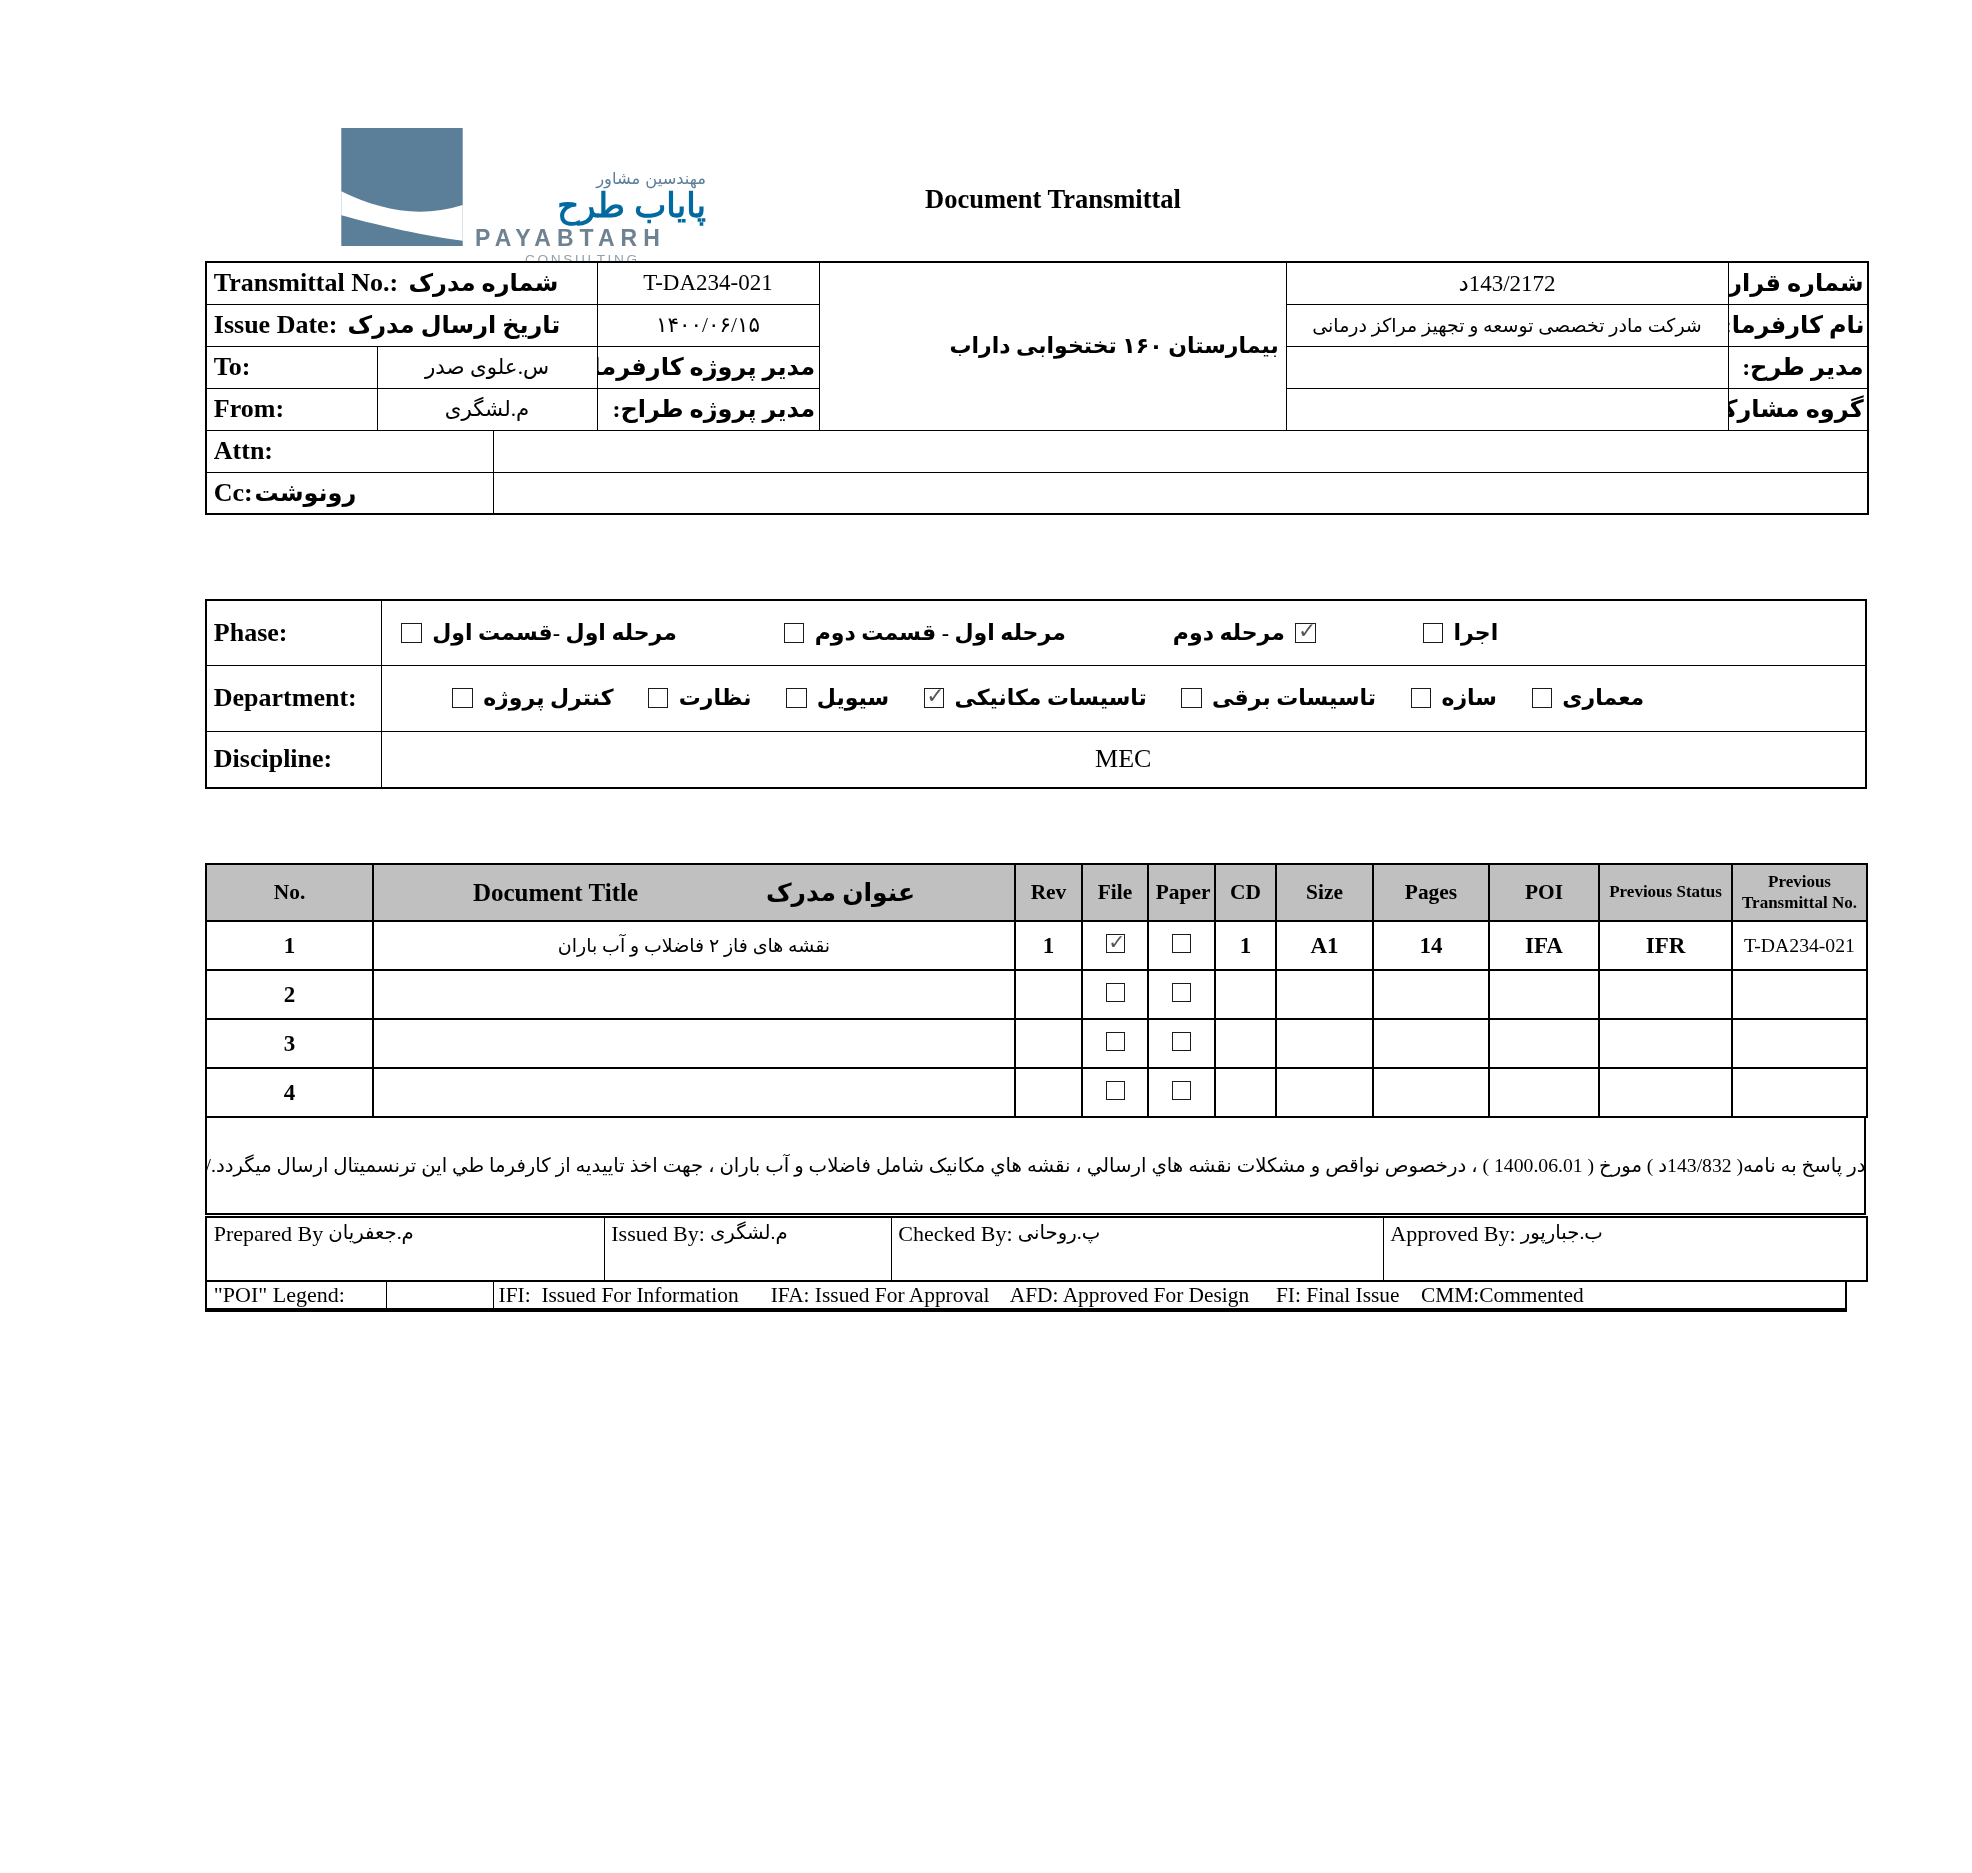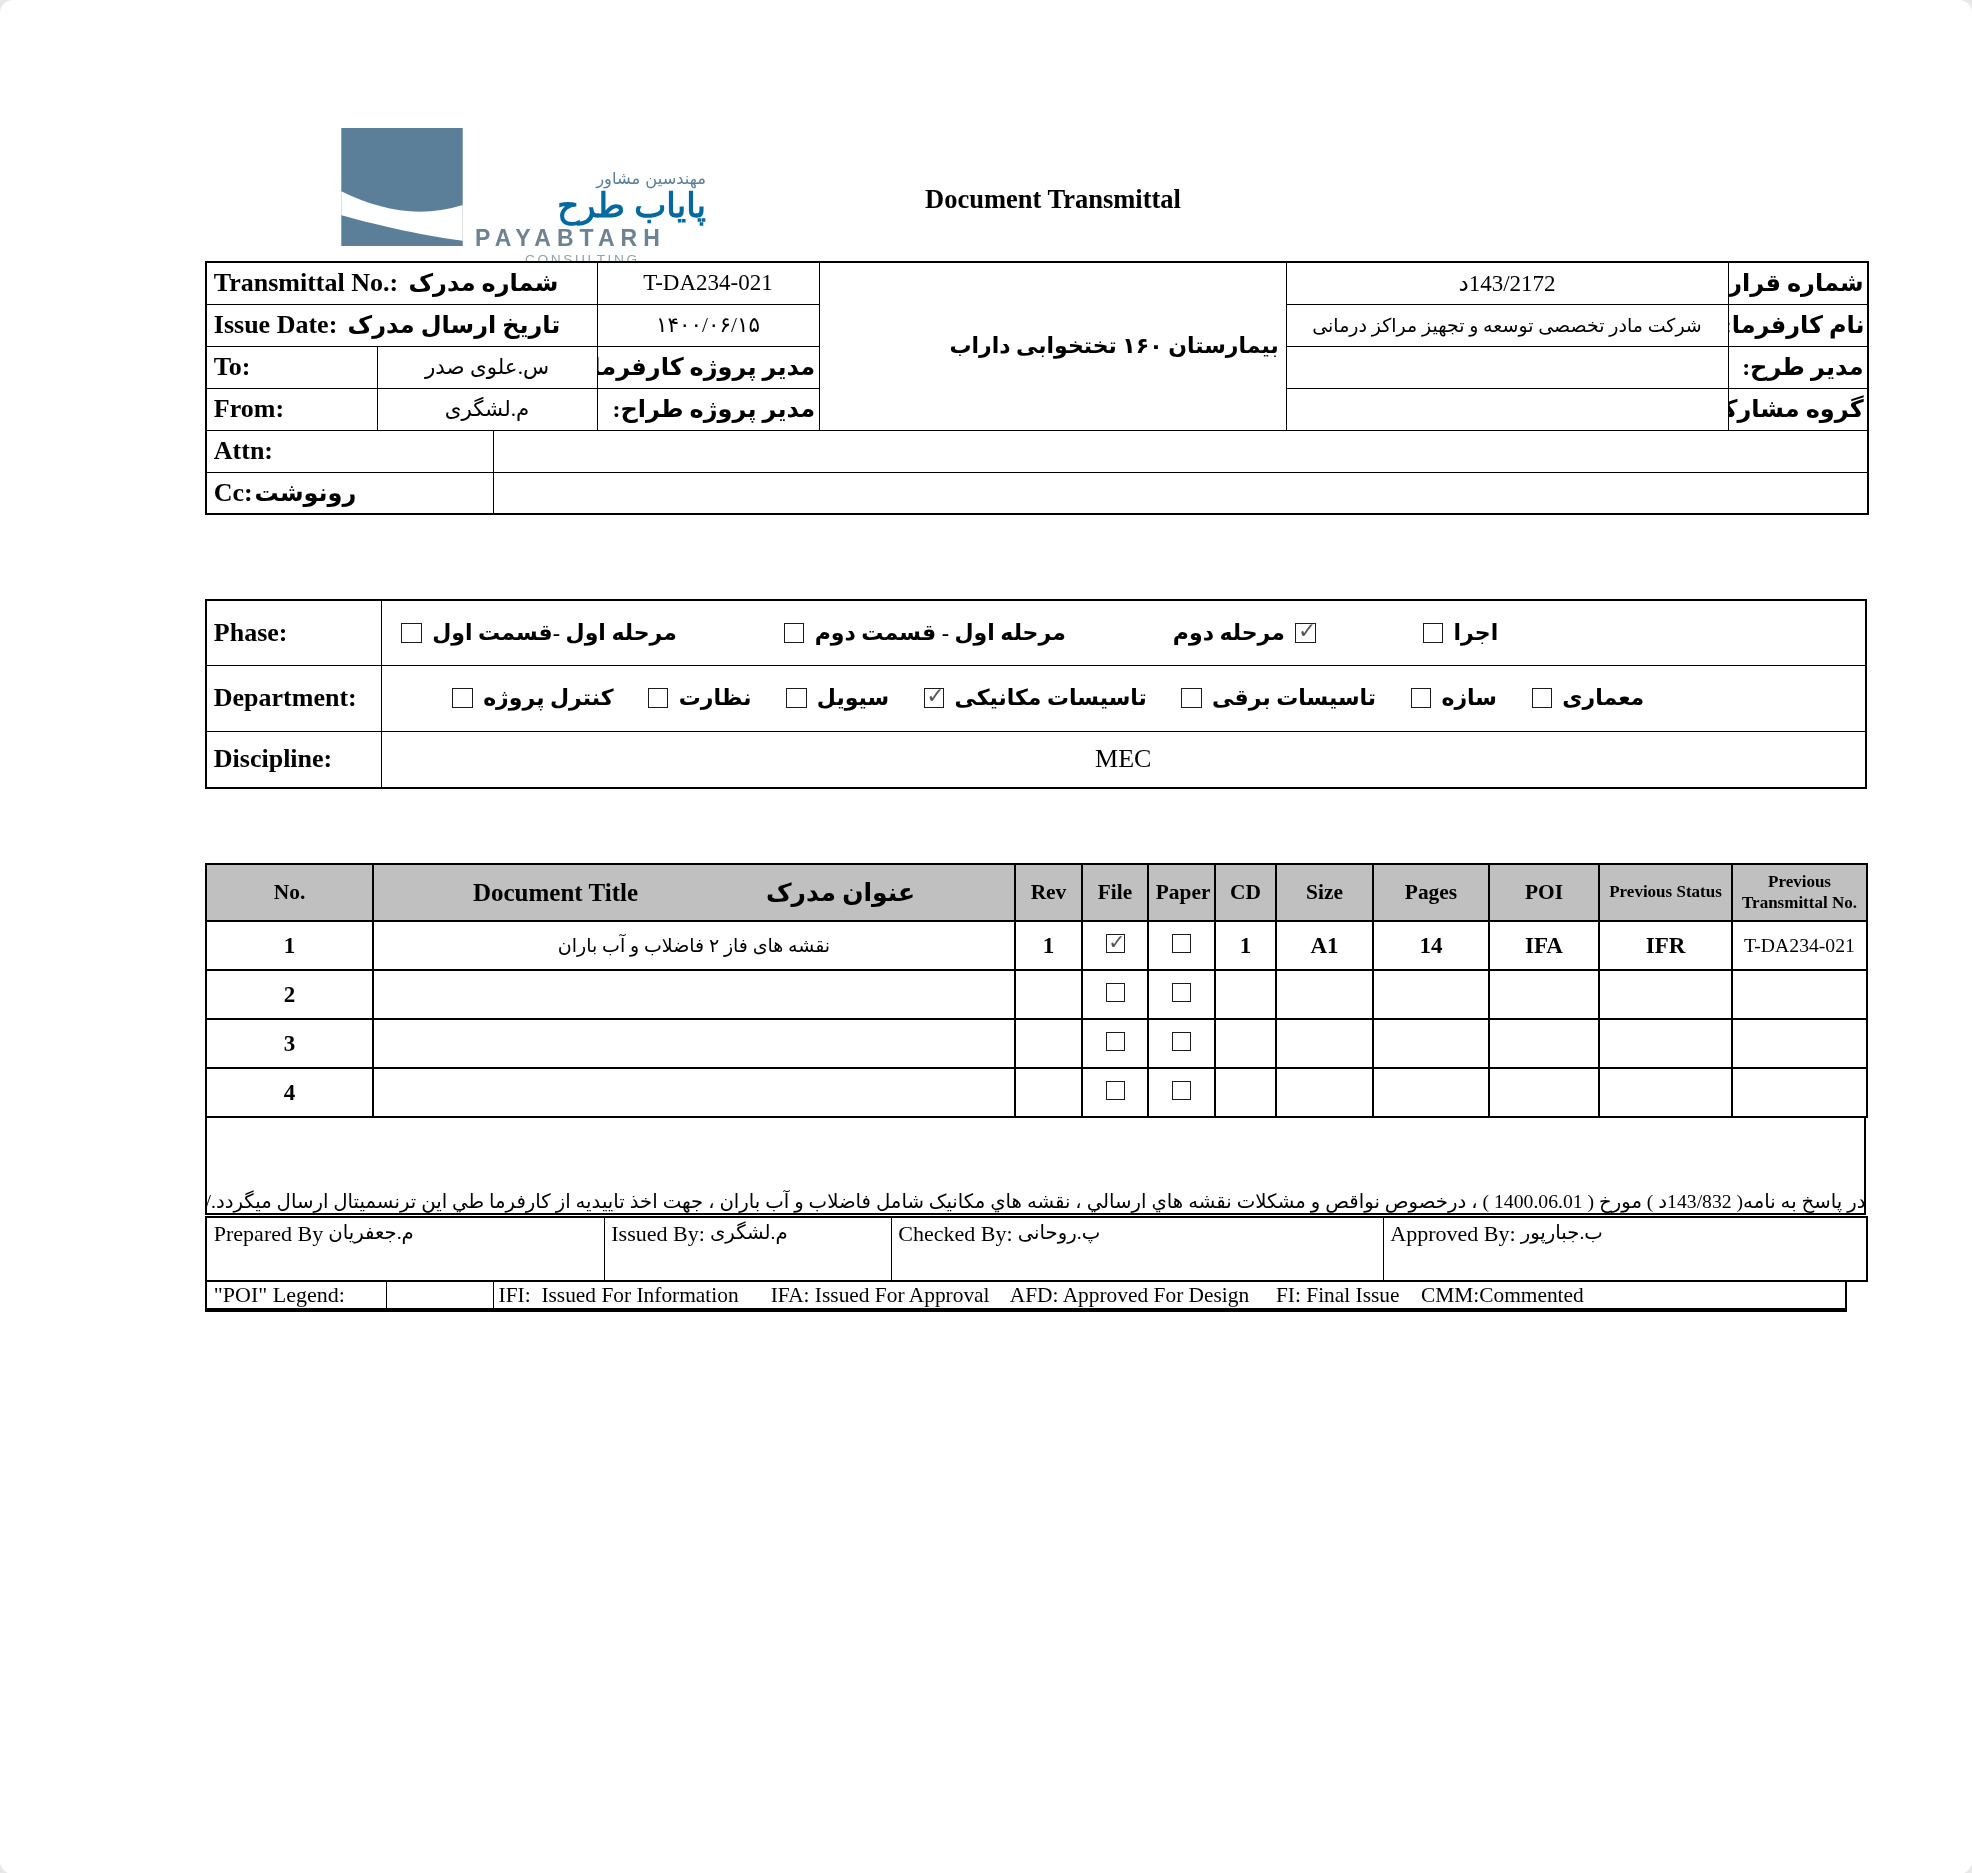--- a/index.html
+++ b/index.html
@@ -1,18 +1,18 @@
 <!DOCTYPE html>
 <html style="font-size:13.7px"><head>
 <meta charset="utf-8">
 <style>
   * { margin:0; padding:0; box-sizing:border-box; }
   html,body { background:#e8e8e8; }
   body { font-family:"Liberation Serif","DejaVu Sans",serif; color:#000; }
-  .page { position:relative; width:1972px; height:1874px; background:#ffffff; margin:0 auto; overflow:hidden;border-radius:13px; }
+  .page { position:relative; width:1972px; height:1874px; background:#ffffff; margin:0 auto; overflow:hidden; }
 
   
   .logo-wrap { position:absolute; left:341px; top:128px; display:flex; }
   .logo-mark { width:122px; height:118px; }
   .logo-text { margin-left:12px; padding-top:41px; width:231px; }
   .logo-fa1 { font-family:"DejaVu Sans",sans-serif; font-size:16.3px; color:#5b7e99; text-align:right; direction:rtl; }
   .logo-fa2 { font-family:Liberation Sans, sans-serif; font-size:34px; font-weight:bold; color:#0369a1; text-align:right; direction:rtl; line-height:1.05; }
   .logo-en1 { font-family:"Liberation Sans","DejaVu Sans",sans-serif; font-size:23px; font-weight:bold; color:#6f8291; letter-spacing:6px; margin-top:1.7px; }
   .logo-en2 { font-family:"Liberation Sans","DejaVu Sans",sans-serif; font-size:13.7px; color:#93a1ab; letter-spacing:2.6px; margin-left:50px; }
   .doc-title { position:absolute; left:873px; top:184px; width:360px; text-align:center; font-size:26.5px; font-weight:bold; }
@@ -55,21 +55,21 @@
   .doctab .drow td { height:49px; text-align:center; }
   .dnum { font-size:23px; font-weight:bold; }
   .dtitle { font-size:19px; direction:rtl; }
   .dval { font-size:23px; font-weight:bold; }
   .dtr { font-size:19.7px; }
   .cb-sm { width:19px; height:19px; }
   .cb-sm.checked::after { font-size:20.5px; top:-5.1px; left:1.7px; }
 
   
   .notebox { position:absolute; left:205px; top:1117px; width:1661px; height:98px; border:2.6px solid #000; border-top:0;
-             display:flex; align-items:flex-end; justify-content:center; }
+             display:flex; align-items:center; justify-content:center; }
   .notebox .ntext { font-size:19.7px; direction:rtl; white-space:nowrap; text-align:center; }
 
   
   .sigs { left:205px; top:1216px; width:1661px; border:2.6px solid #000; }
   .sigs td { height:64px; vertical-align:top; padding-top:3.4px;text-align:center; }
   .sig-pair { display:flex; align-items:flex-start; gap:5.1px; }
   .sig-label { font-size:22px; white-space:nowrap; }
   .sig-name { font-size:19.7px; direction:rtl; }
 
   

